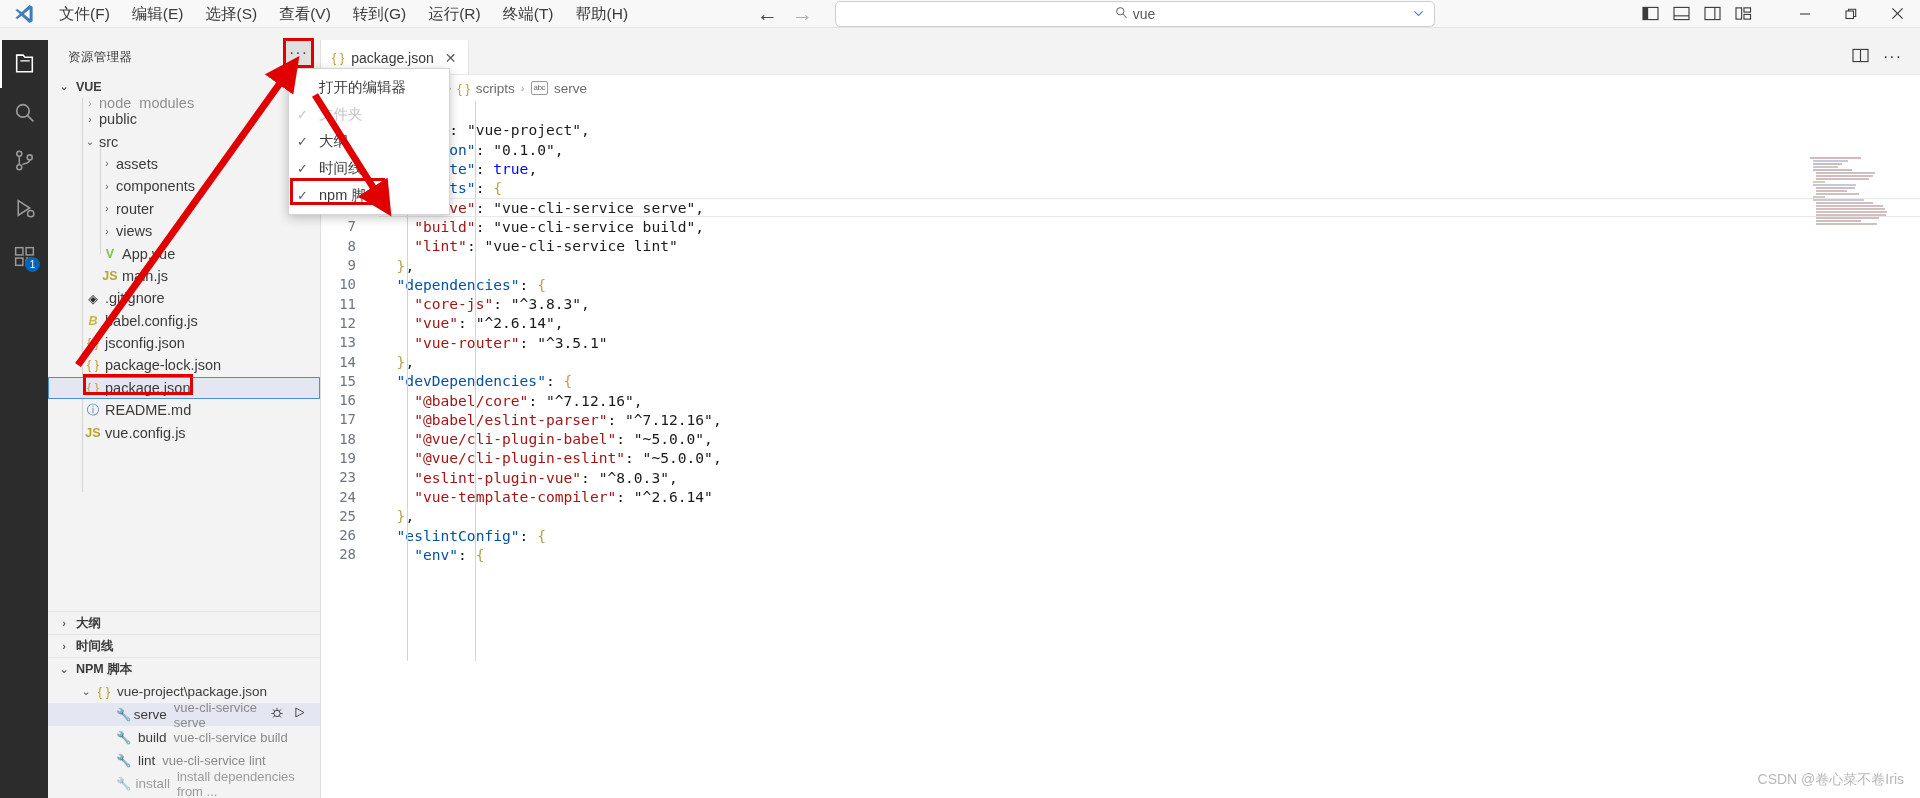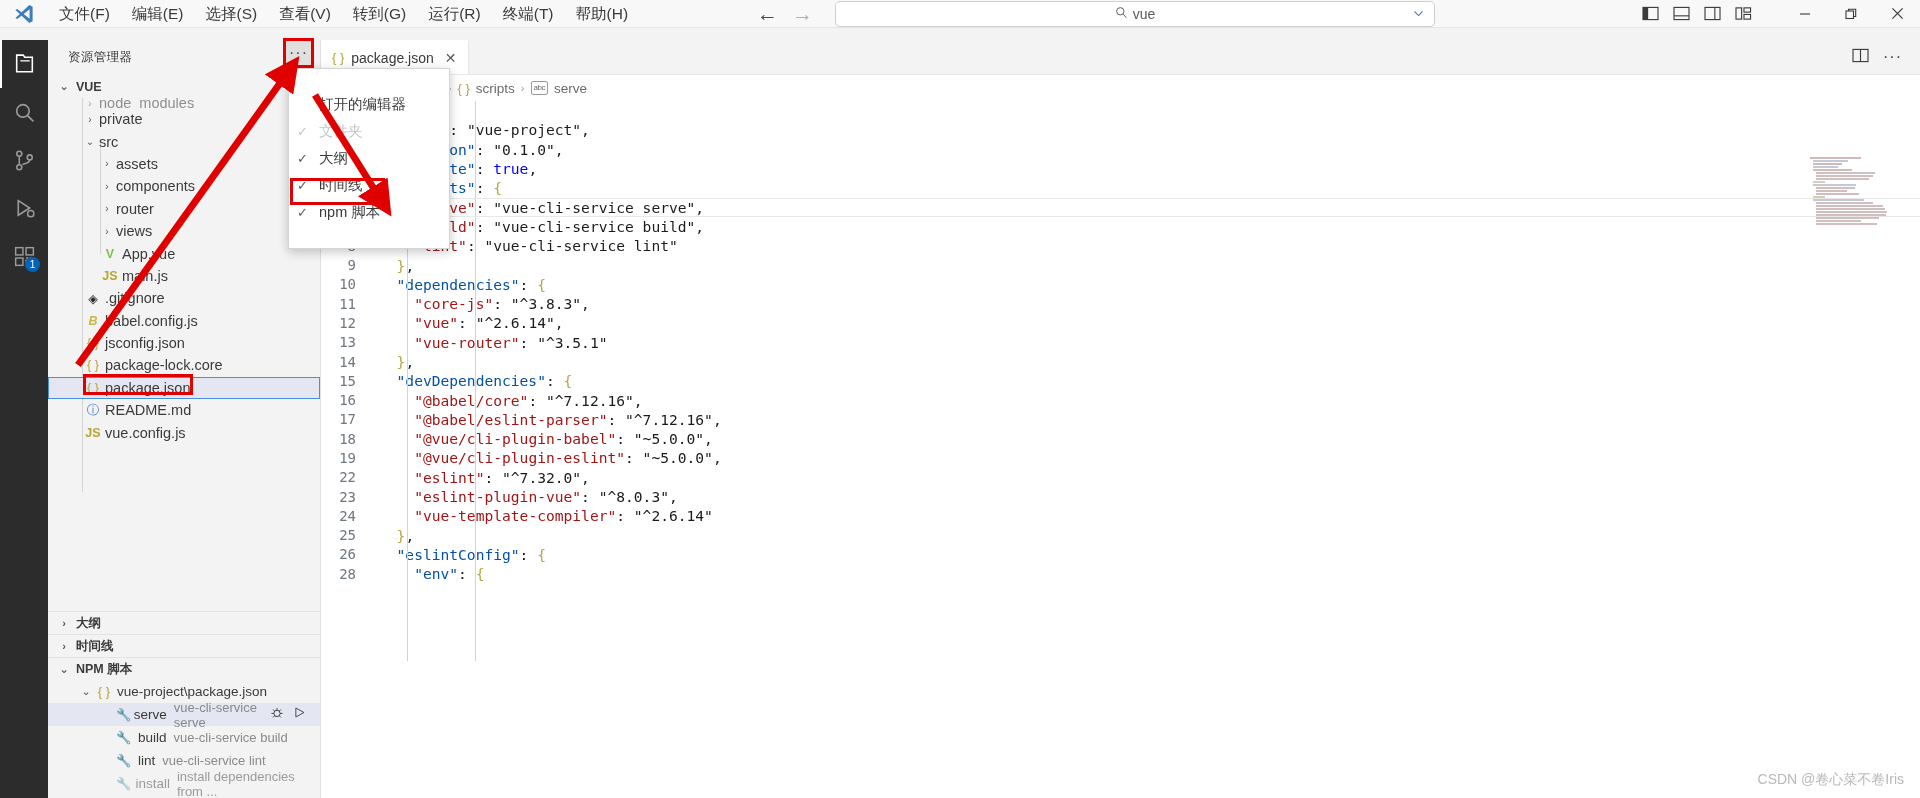--- a/index.html
+++ b/index.html
@@ -162,21 +162,21 @@
     position: absolute; right: 14px; top: 56px; width: 98px; height: 92px;
     opacity: .85; overflow: hidden;
   }
   .mm-line { height: 2px; margin-bottom: 1px; }
 
   
   .ctxmenu {
     position: absolute; left: 288px; top: 68px; width: 162px;
     background: #ffffff; border: 1px solid #d4d4d4;
     box-shadow: 0 3px 10px rgba(0,0,0,.22);
-    padding: 22px 0; z-index: 60;
+    padding: 5px 0; z-index: 60;
   }
   .ctxitem {
     height: 27px; display: flex; align-items: center; font-size: 14.5px;
     color: #3b3b3b; padding-left: 8px; cursor: default; position: relative;
   }
   .ctxitem .chk { width: 22px; color: #5a5a5a; font-size: 13px; }
   .ctxitem.disabled .lbl { color: #c4c4c4; }
   .ctxitem.disabled .chk { color: #c4c4c4; }
   .ctxitem.boxed { }
 
@@ -337,21 +337,21 @@
       <div class="guide" style="left:34px; top:0; height:394px;"></div>
       <div class="guide" style="left:52px; top:44px; height:112px;"></div>
     <div class="row" style="height: 10px; overflow: hidden; opacity: 0.55;">
           <span class="ind" style="width: 35px;"></span>
           <span class="arrow">›</span>
           <span class="fname">node_modules</span>
         </div>
         <div class="row">
           <span class="ind" style="width: 35px;"></span>
           <span class="arrow">›</span>
-          <span class="fname">private</span>
+          <span class="fname">public</span>
         </div>
         <div class="row">
           <span class="ind" style="width: 35px;"></span>
           <span class="arrow">⌄</span>
           <span class="fname">src</span>
         </div>
         <div class="row">
           <span class="ind" style="width: 52px;"></span>
           <span class="arrow">›</span>
           <span class="fname">assets</span>
@@ -392,21 +392,21 @@
           <span class="fname">babel.config.js</span>
         </div>
         <div class="row">
           <span class="ind" style="width: 35px;"></span>
           <span class="ficon icon-json">{ }</span>
           <span class="fname">jsconfig.json</span>
         </div>
         <div class="row">
           <span class="ind" style="width: 35px;"></span>
           <span class="ficon icon-json">{ }</span>
-          <span class="fname">package-lock.core</span>
+          <span class="fname">package-lock.json</span>
         </div>
         <div class="row selected">
           <span class="ind" style="width: 35px;"></span>
           <span class="ficon icon-json">{ }</span>
           <span class="fname">package.json</span>
         </div>
         <div class="row">
           <span class="ind" style="width: 35px;"></span>
           <span class="ficon icon-md">ⓘ</span>
           <span class="fname">README.md</span>
@@ -572,24 +572,20 @@
             <span class="ln">17</span>
             <span class="ctext">    <span class="k-prop">"@babel/eslint-parser"</span><span class="k-punc">:</span> "^7.12.16",</span>
           </div>
           <div class="code-line">
             <span class="ln">18</span>
             <span class="ctext">    <span class="k-prop">"@vue/cli-plugin-babel"</span><span class="k-punc">:</span> "~5.0.0",</span>
           </div>
           <div class="code-line">
             <span class="ln">19</span>
             <span class="ctext">    <span class="k-prop">"@vue/cli-plugin-eslint"</span><span class="k-punc">:</span> "~5.0.0",</span>
-          </div>
-          <div class="code-line">
-            <span class="ln">22</span>
-            <span class="ctext">    <span class="k-prop">"eslint"</span><span class="k-punc">:</span> "^7.32.0",</span>
           </div>
           <div class="code-line">
             <span class="ln">23</span>
             <span class="ctext">    <span class="k-prop">"eslint-plugin-vue"</span><span class="k-punc">:</span> "^8.0.3",</span>
           </div>
           <div class="code-line">
             <span class="ln">24</span>
             <span class="ctext">    <span class="k-prop">"vue-template-compiler"</span><span class="k-punc">:</span> "^2.6.14"</span>
           </div>
           <div class="code-line">

